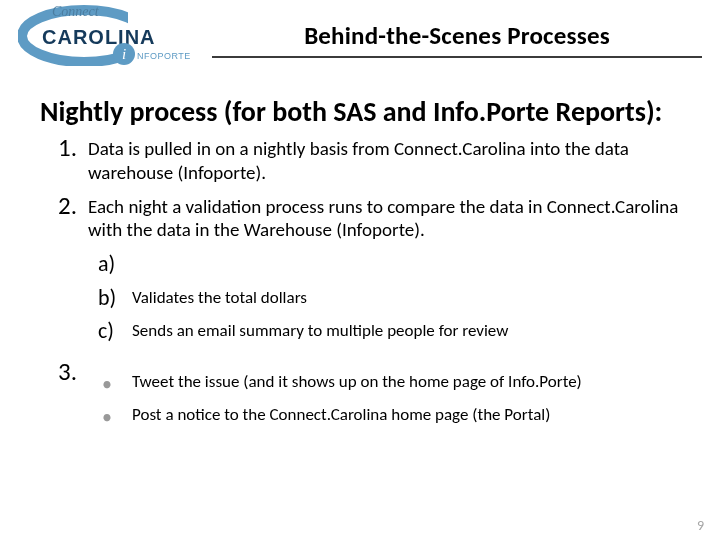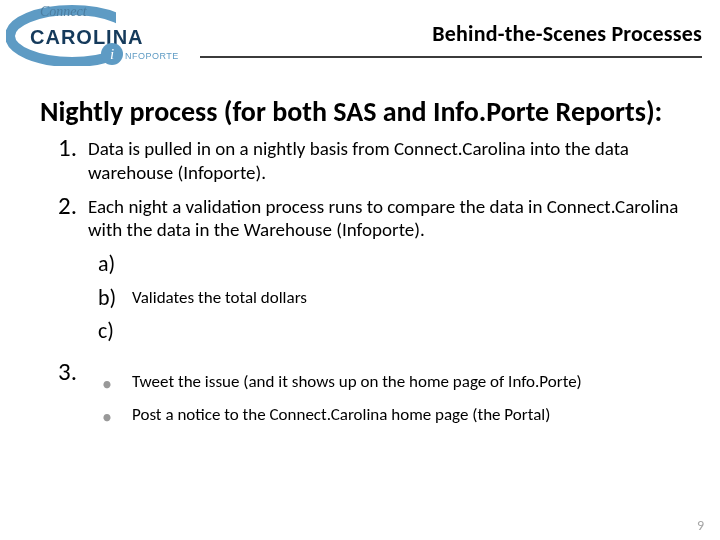--- a/index.html
+++ b/index.html
@@ -7,33 +7,34 @@
   body {
     width:720px; height:540px;
     font-family: Calibri, "Segoe UI", Arial, sans-serif;
     color:#000;
     background:#fff;
     position:relative;
   }
   .header {
     position:relative;
     height:70px;
+    margin-left:12px;
   }
   .logo {
     position:absolute;
     left:6px; top:2px;
     width:190px; height:64px;
   }
   .title {
     position:absolute;
     right:18px; top:20px;
     left:200px;
-    font-size:22px;
+    font-size:25px;
     font-weight:700;
-    text-align:right;
+    text-align:center;
     letter-spacing:0.2px;
   }
   .hr {
     position:absolute;
     left:200px; right:18px; top:56px;
     height:0;
     border-top:2px solid #3b3b3b;
   }
   .content {
     padding:20px 30px 0 40px;
@@ -153,20 +154,21 @@
         <ul class="ol-alpha">
           <li>
             <span class="alpha">a)</span>
           </li>
           <li>
             <span class="alpha">b)</span>
             <span class="sbody">Validates the total dollars</span>
           </li>
           <li>
             <span class="alpha">c)</span>
+            <span class="sbody">Sends an email summary to multiple people for review</span>
           </li>
         </ul>
       </div>
     </li>
 
     <li>
       <span class="num">3.</span>
       <div class="body">
         <ul class="ul-bul">
           <li>

